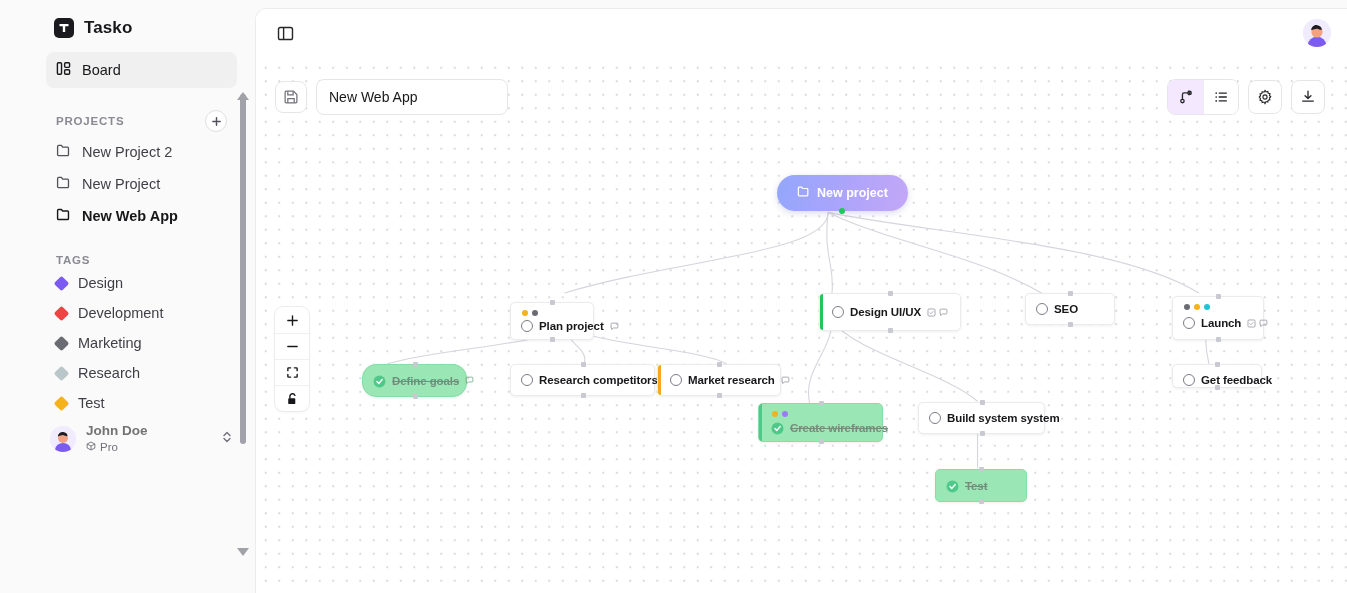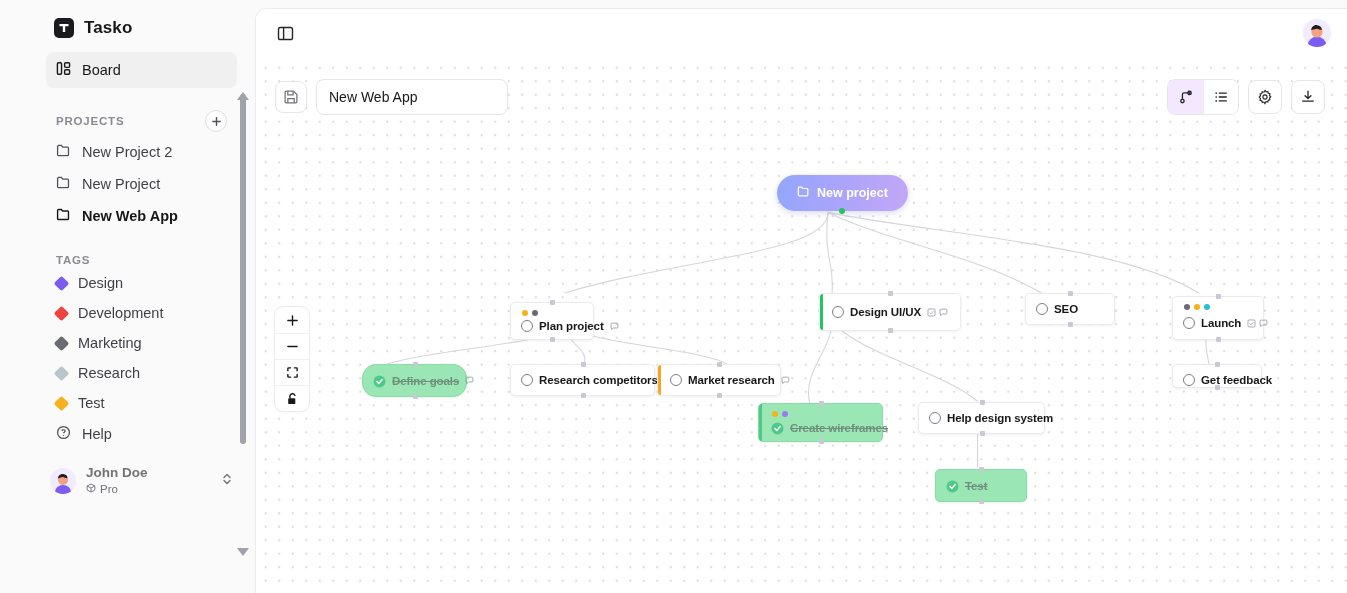--- a/index.html
+++ b/index.html
@@ -272,30 +272,20 @@
       </div>
 
       <div class="side-scrollbar">
         <div class="thumb"></div>
       </div>
       <div class="arrow-up"></div>
       <div class="arrow-down"></div>
     </div>
 
     <div class="sidebar-footer">
-      <div class="help-row">
-        <span>
-          <svg width="15" height="15" viewBox="0 0 16 16" fill="none" stroke="#52525b" stroke-width="1.4">
-            <circle cx="8" cy="8" r="6.3"></circle>
-              <path d="M6.3 6.2c.2-.9 1-1.4 1.8-1.3.9 0 1.6.7 1.6 1.5 0 1.2-1.6 1.3-1.7 2.4"></path>
-              <circle cx="8" cy="11.3" r=".7" fill="#52525b" stroke="none"></circle>
-          </svg>
-        </span>
-        <span>Help</span>
-      </div>
 
       <div class="user-row">
         <span class="avatar-sm">
           <svg width="26" height="26" viewBox="0 0 26 26">
             <circle cx="13" cy="13" r="13" fill="#f1ecfd"></circle>
             <ellipse cx="13" cy="24" rx="8" ry="7" fill="#7c5cf0"></ellipse>
             <circle cx="13" cy="12" r="5" fill="#f2a184"></circle>
             <path d="M7.8 10.5c.4-3.4 3-4.8 5.4-4.6 2.6.2 4.3 1.8 4.3 4.2-1.6.4-2.6-.6-4-.9-1.6-.4-3.4.9-5.7 1.3z" fill="#1c1c22"></path>
           </svg>
         </span>
@@ -576,21 +566,21 @@
             </span>
             <span class="node-title">Create wireframes</span>
           </span>
           <span class="handle-gray" style="left:50%; bottom:-3px; margin-left:-2px;"></span>
         </div>
 
         <div class="node" style="left:662px; top:345px; width:127px; padding-top:9px; padding-bottom:9px;">
           <span class="handle-gray" style="left:50%; top:-3px; margin-left:-2px;"></span>
           <span class="node-row">
             <span class="checkbox"></span>
-            <span class="node-title">Help design system</span>
+            <span class="node-title">Build system system</span>
           </span>
           <span class="handle-gray" style="left:50%; bottom:-3px; margin-left:-2px;"></span>
         </div>
 
         <div class="node done" style="left:679px; top:412px; width:92px; padding-top:9px; padding-bottom:9px;">
           <span class="handle-gray" style="left:50%; top:-3px; margin-left:-2px;"></span>
           <span class="node-row">
             <span class="check-done">
               <svg width="13" height="13" viewBox="0 0 14 14">
                   <circle cx="7" cy="7" r="6.4" fill="#4ec98a"></circle>

